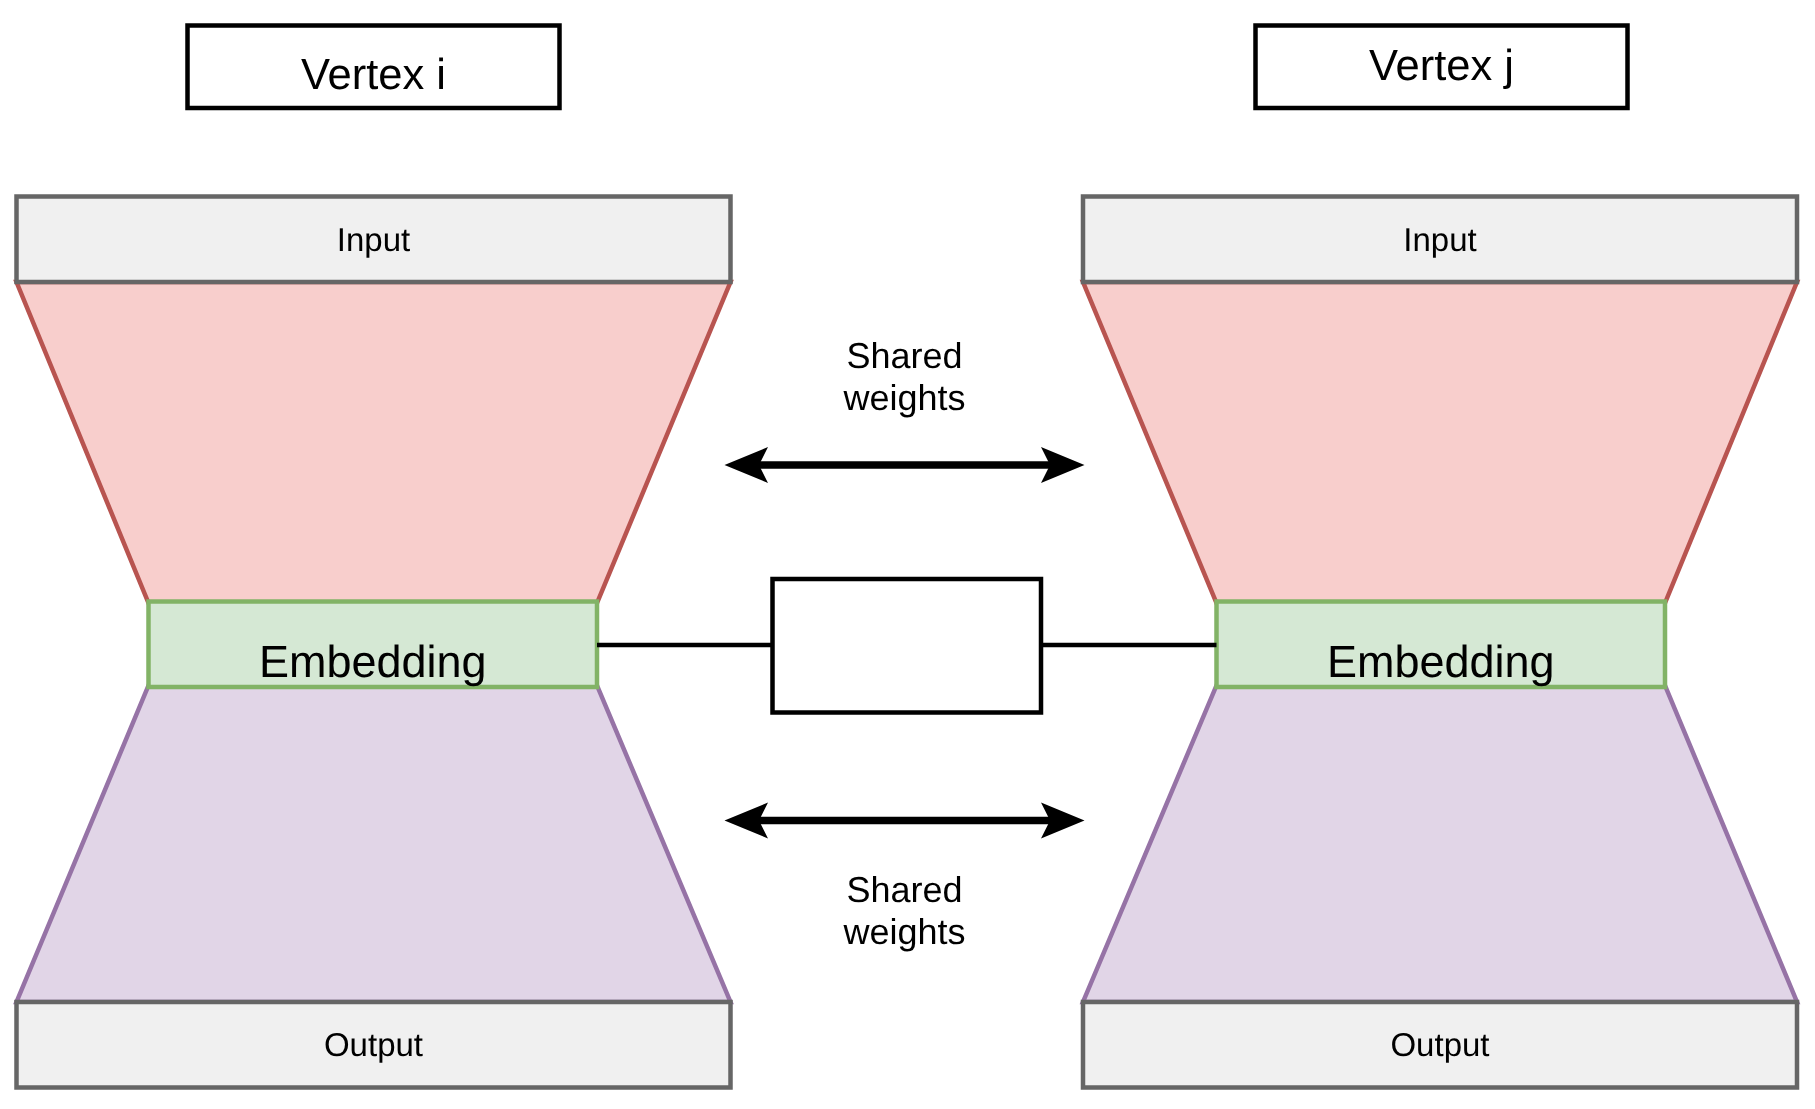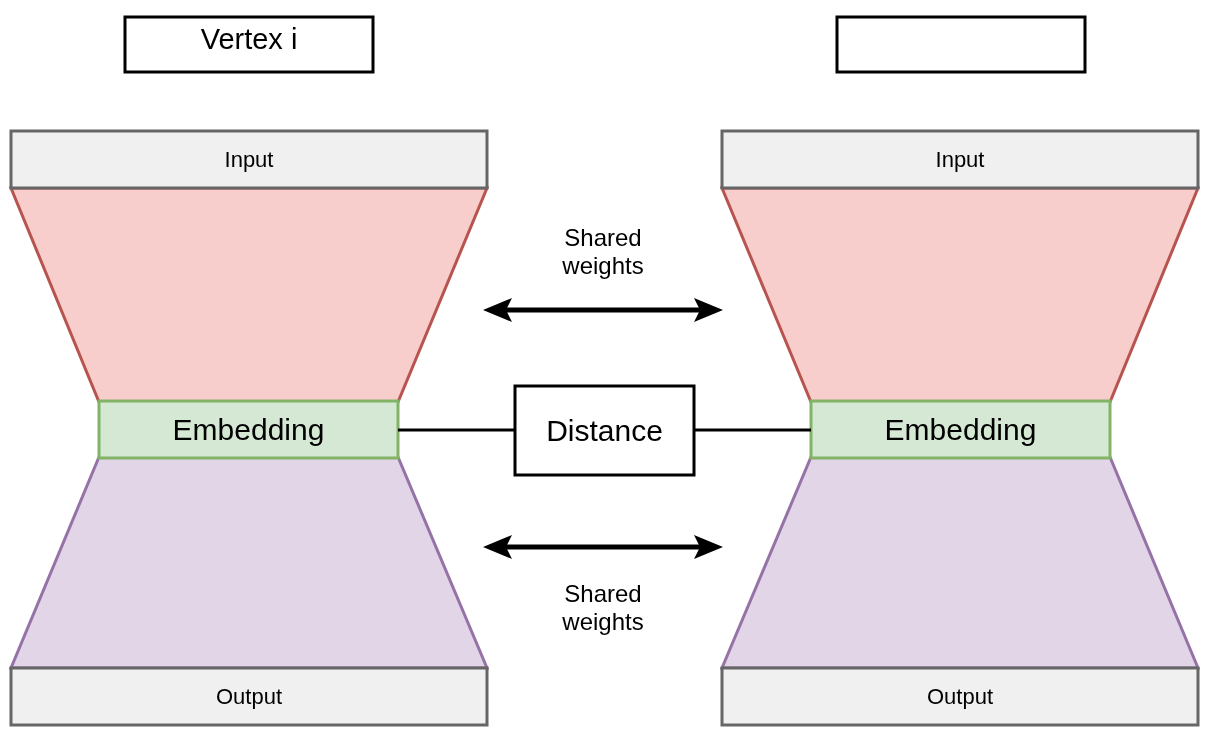--- a/index.html
+++ b/index.html
@@ -33,21 +33,21 @@
     color: #000000;
     font-family: "Liberation Sans", sans-serif;
     font-size: 30px;
     line-height: 1.18;
     white-space: pre-line;
     text-align: center;
     pointer-events: none;
   }
   .vertex-title { font-size: 29px; }
   .io-label { font-size: 22px; }
-  .emb-label { font-size: 30px; }
+  .emb-label { font-size: 30px; margin-top: 12px; }
   .dist-label { font-size: 30px; }
   .shared-label { font-size: 24px; }
 </style>
 </head>
 <body>
 
 <div id="canvas">
 
   <svg id="diagram" viewBox="0 0 1210 739">
 
@@ -88,36 +88,36 @@
     </g>
 
     <g>
       <line x1="501" y1="547" x2="705" y2="547" stroke="#000000" stroke-width="5"></line>
       <polygon points="483,547 512,535 506,547 512,559" fill="#000000"></polygon>
       <polygon points="723,547 694,535 700,547 694,559" fill="#000000"></polygon>
     </g>
 
   </svg>
 
-  <div class="lbl vertex-title" style="left:125px; top:4px; width:248px; height:70px;">Vertex i</div>
+  <div class="lbl vertex-title" style="left:125px; top:15px; width:248px; height:70px;">Vertex i</div>
 
+  <div class="lbl vertex-title" style="left:837px; top:17px; width:248px; height:55px;">Vertex j</div>
 
   <div class="lbl io-label" style="left:11px; top:131px; width:476px; height:57px;">Input</div>
 
   <div class="lbl emb-label" style="left:99px; top:401px; width:299px; height:57px;">Embedding</div>
 
   <div class="lbl io-label" style="left:11px; top:668px; width:476px; height:57px;">Output</div>
 
   <div class="lbl io-label" style="left:722px; top:131px; width:476px; height:57px;">Input</div>
 
   <div class="lbl emb-label" style="left:811px; top:401px; width:299px; height:57px;">Embedding</div>
 
   <div class="lbl io-label" style="left:722px; top:668px; width:476px; height:57px;">Output</div>
 
-  <div class="lbl dist-label" style="left:515px; top:386px; width:179px; height:89px;">Distance</div>
 
   <div class="lbl shared-label" style="left:483px; top:212px; width:240px; height:80px;">Shared
 weights</div>
 
   <div class="lbl shared-label" style="left:483px; top:568px; width:240px; height:80px;">Shared
 weights</div>
 
 </div>
 
 </body></html>

